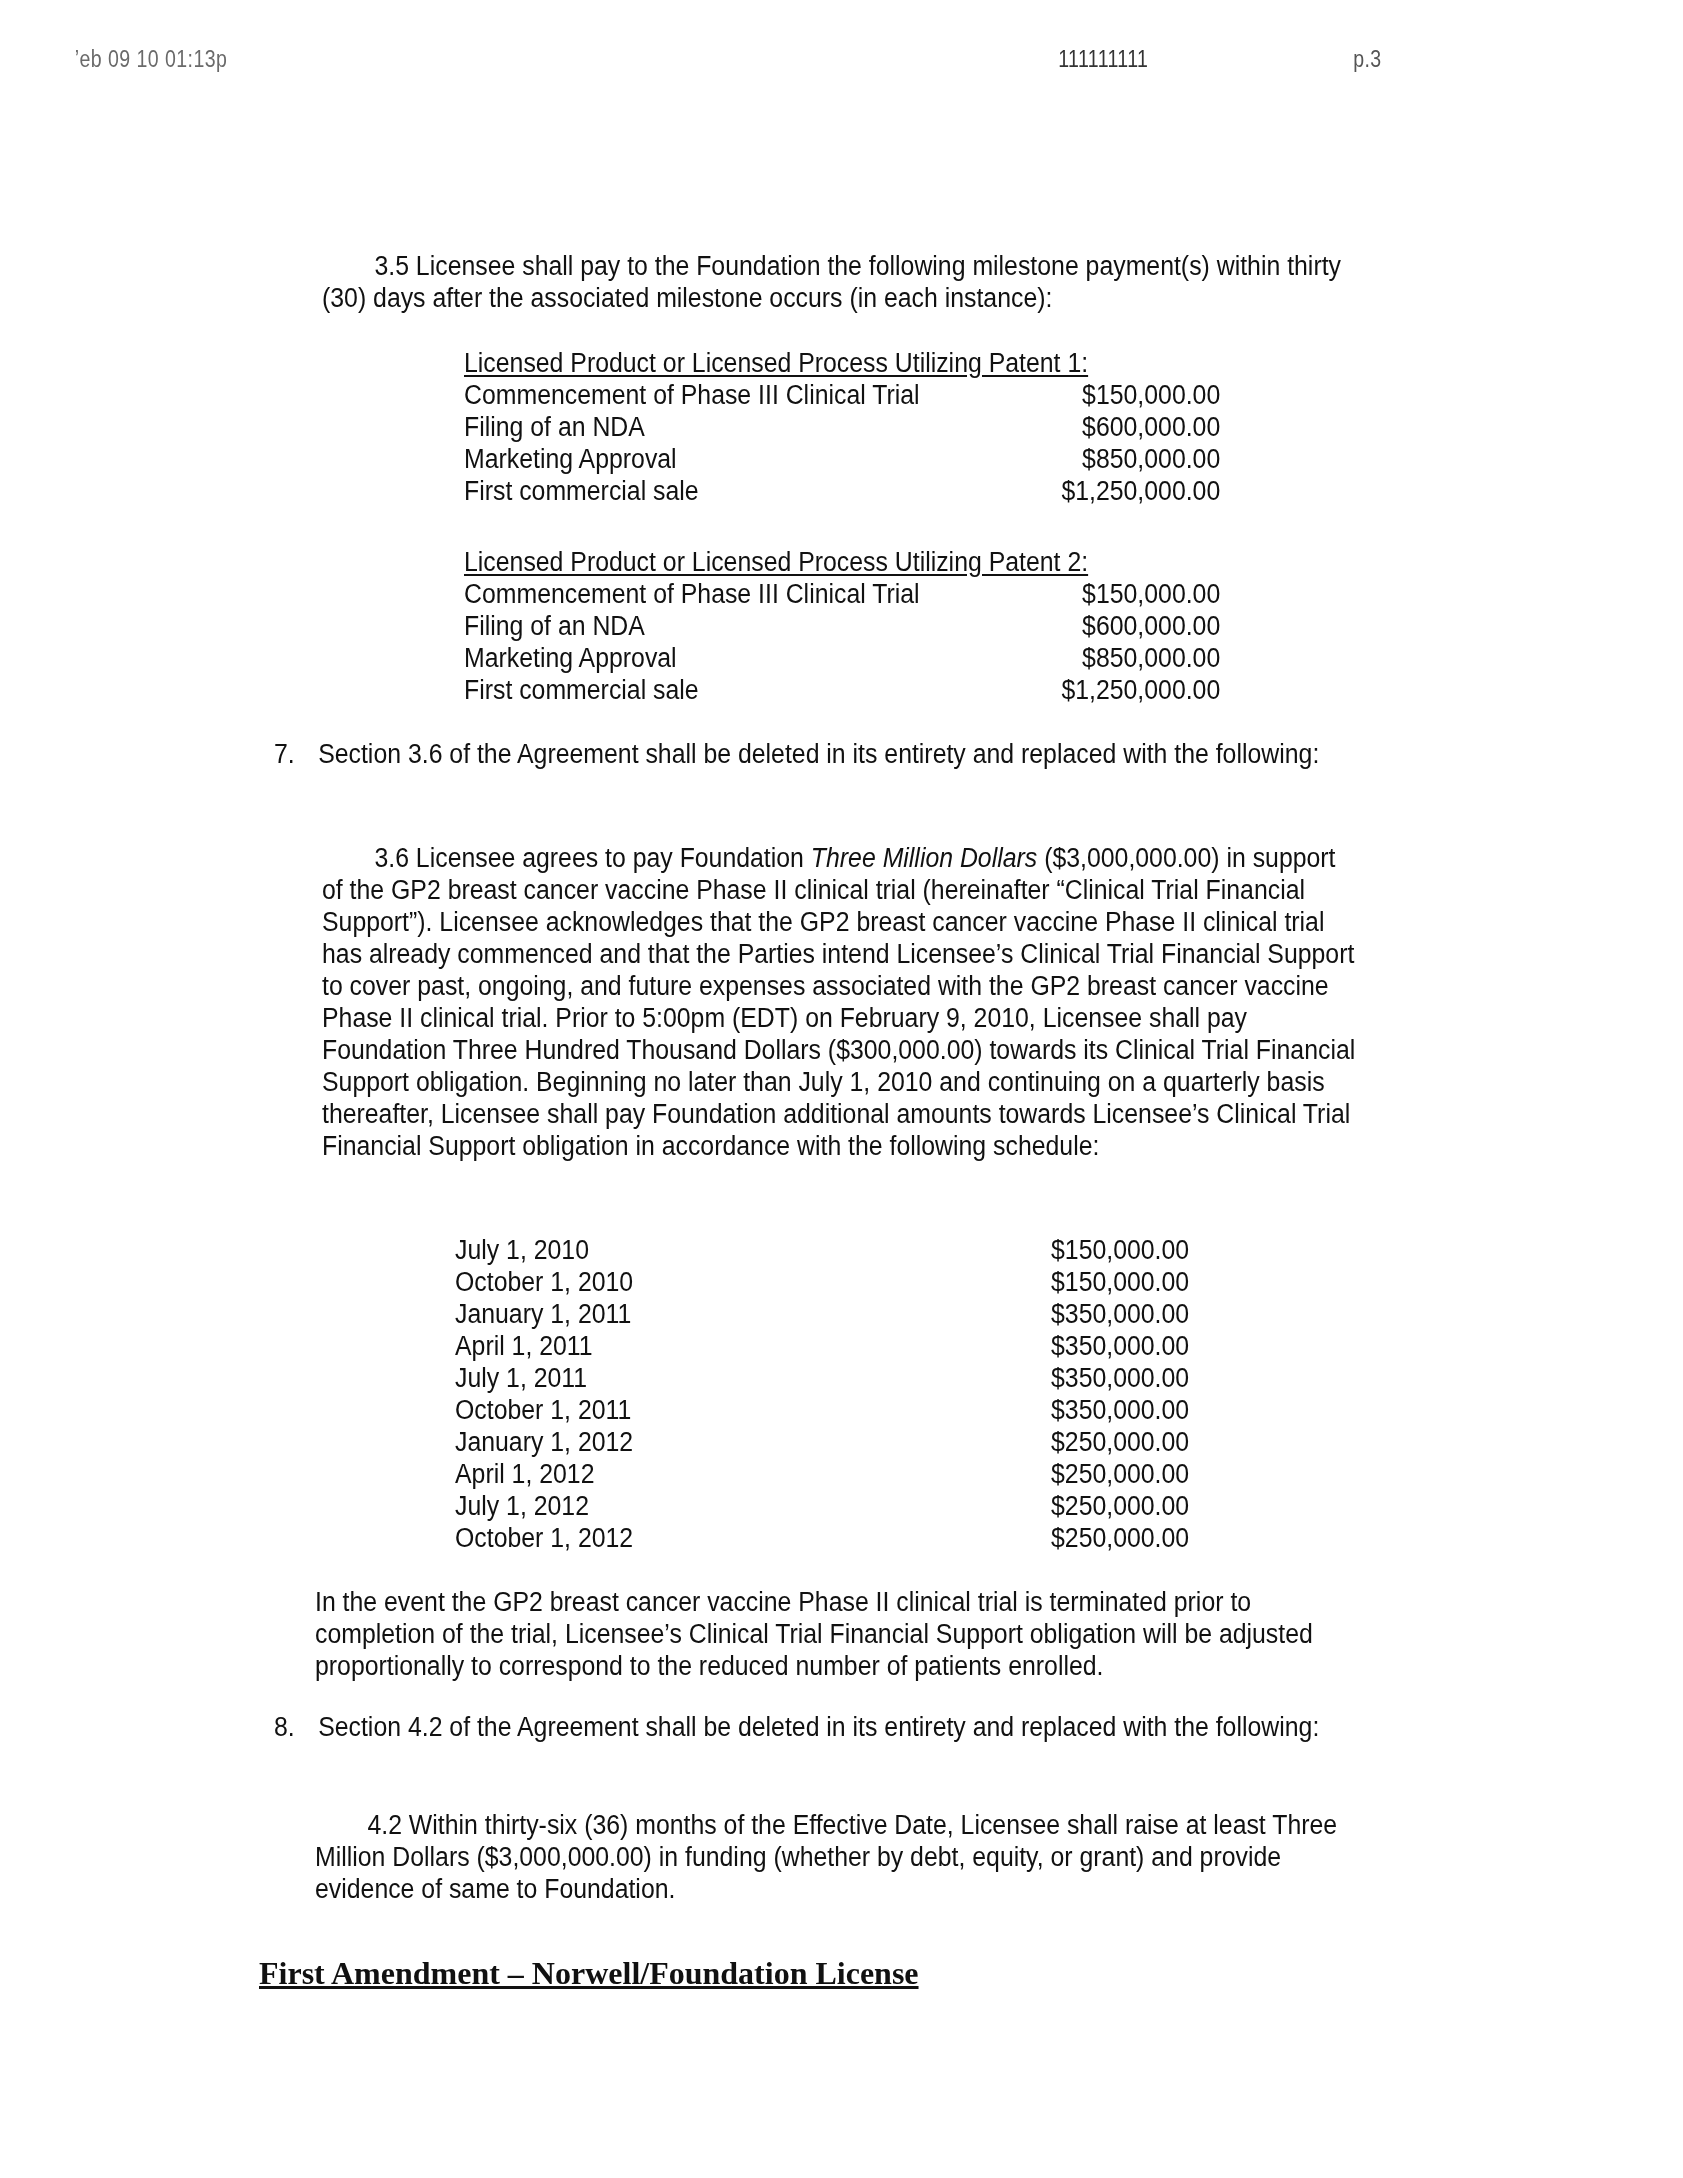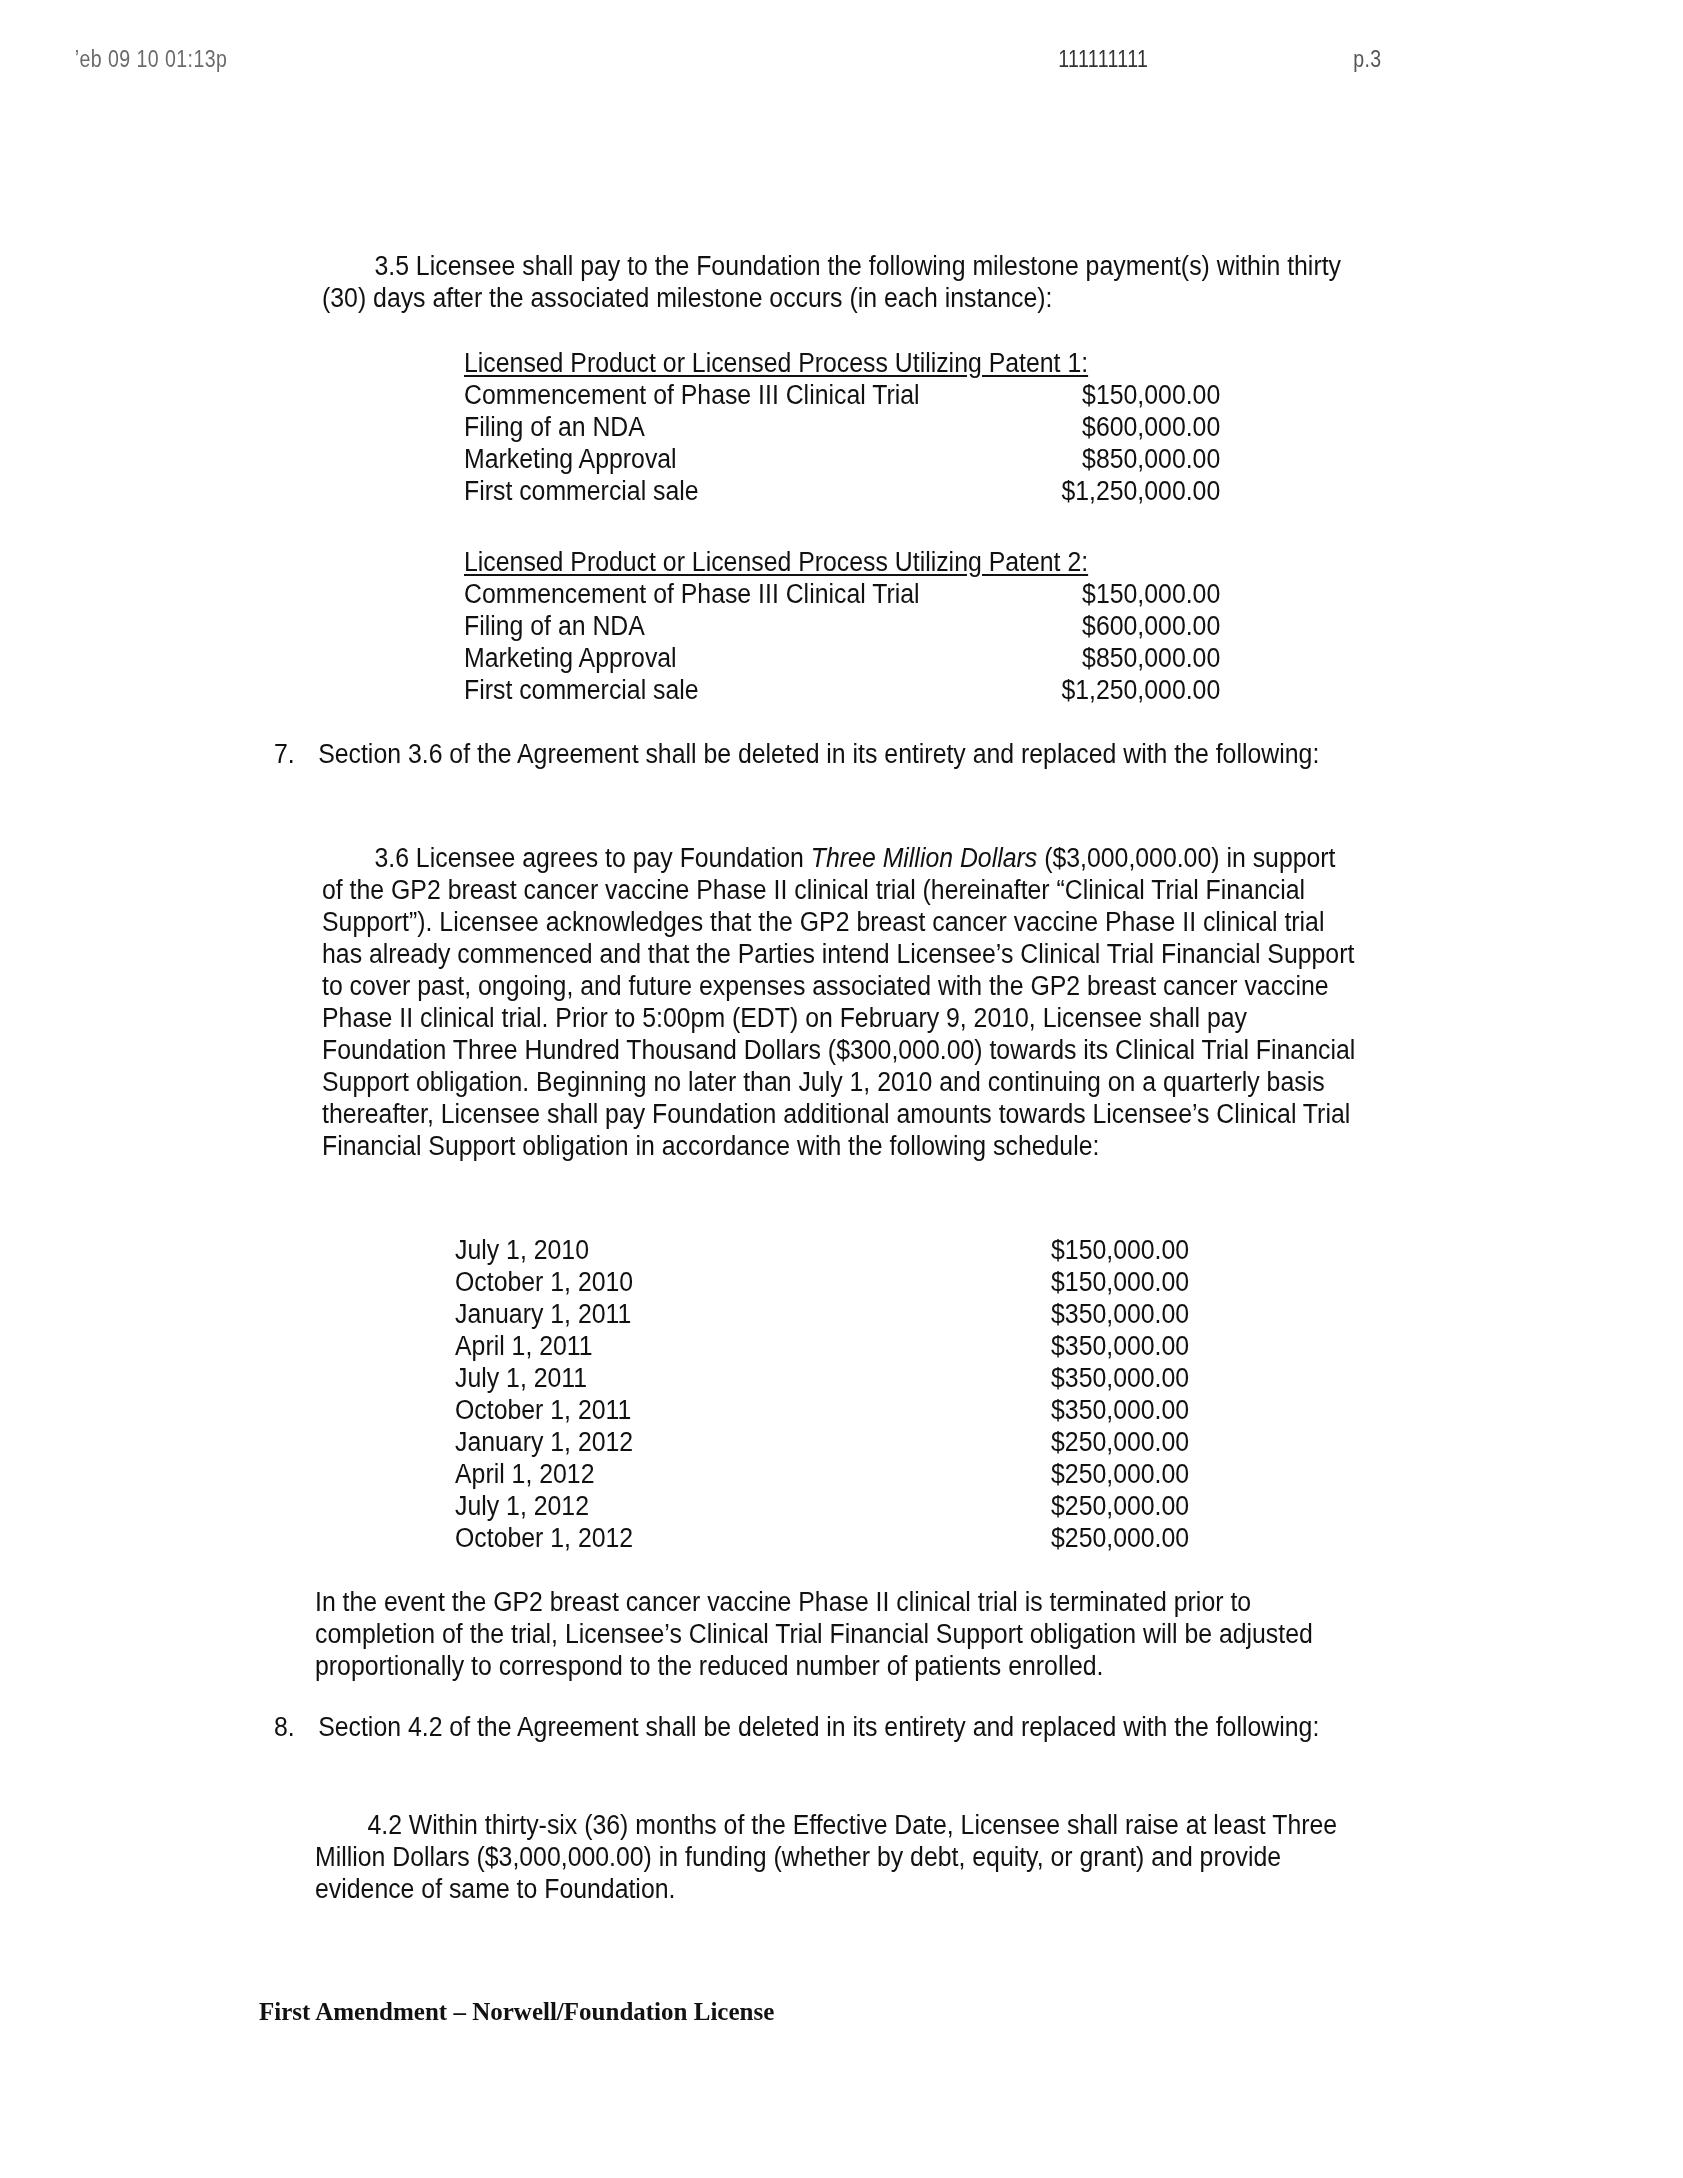--- a/index.html
+++ b/index.html
@@ -87,26 +87,27 @@
       transform: scaleX(0.92);
       transform-origin: left top;
     }
     .sch-row { display: flex; justify-content: space-between; }
 
     .p-terminate { top: 1586px; left: 315px; width: 1129px; }
     .p42 { top: 1809px; left: 315px; width: 1129px; }
 
     .footer {
       position: absolute;
-      top: 1998px;
+      top: 1955px;
       left: 259px;
       font-family: "Liberation Serif", serif;
       font-weight: bold;
-      font-size: 25px;
+      font-size: 32px;
       color: #111111;
+      text-decoration: underline;
     }
     em { font-style: italic; }
   </style>
 </head>
 <body>
 
 <div class="fax-header">
   <span class="fax-date">’eb 09 10 01:13p</span>
   <span class="fax-number">111111111</span>
   <span class="fax-page">p.3</span>

